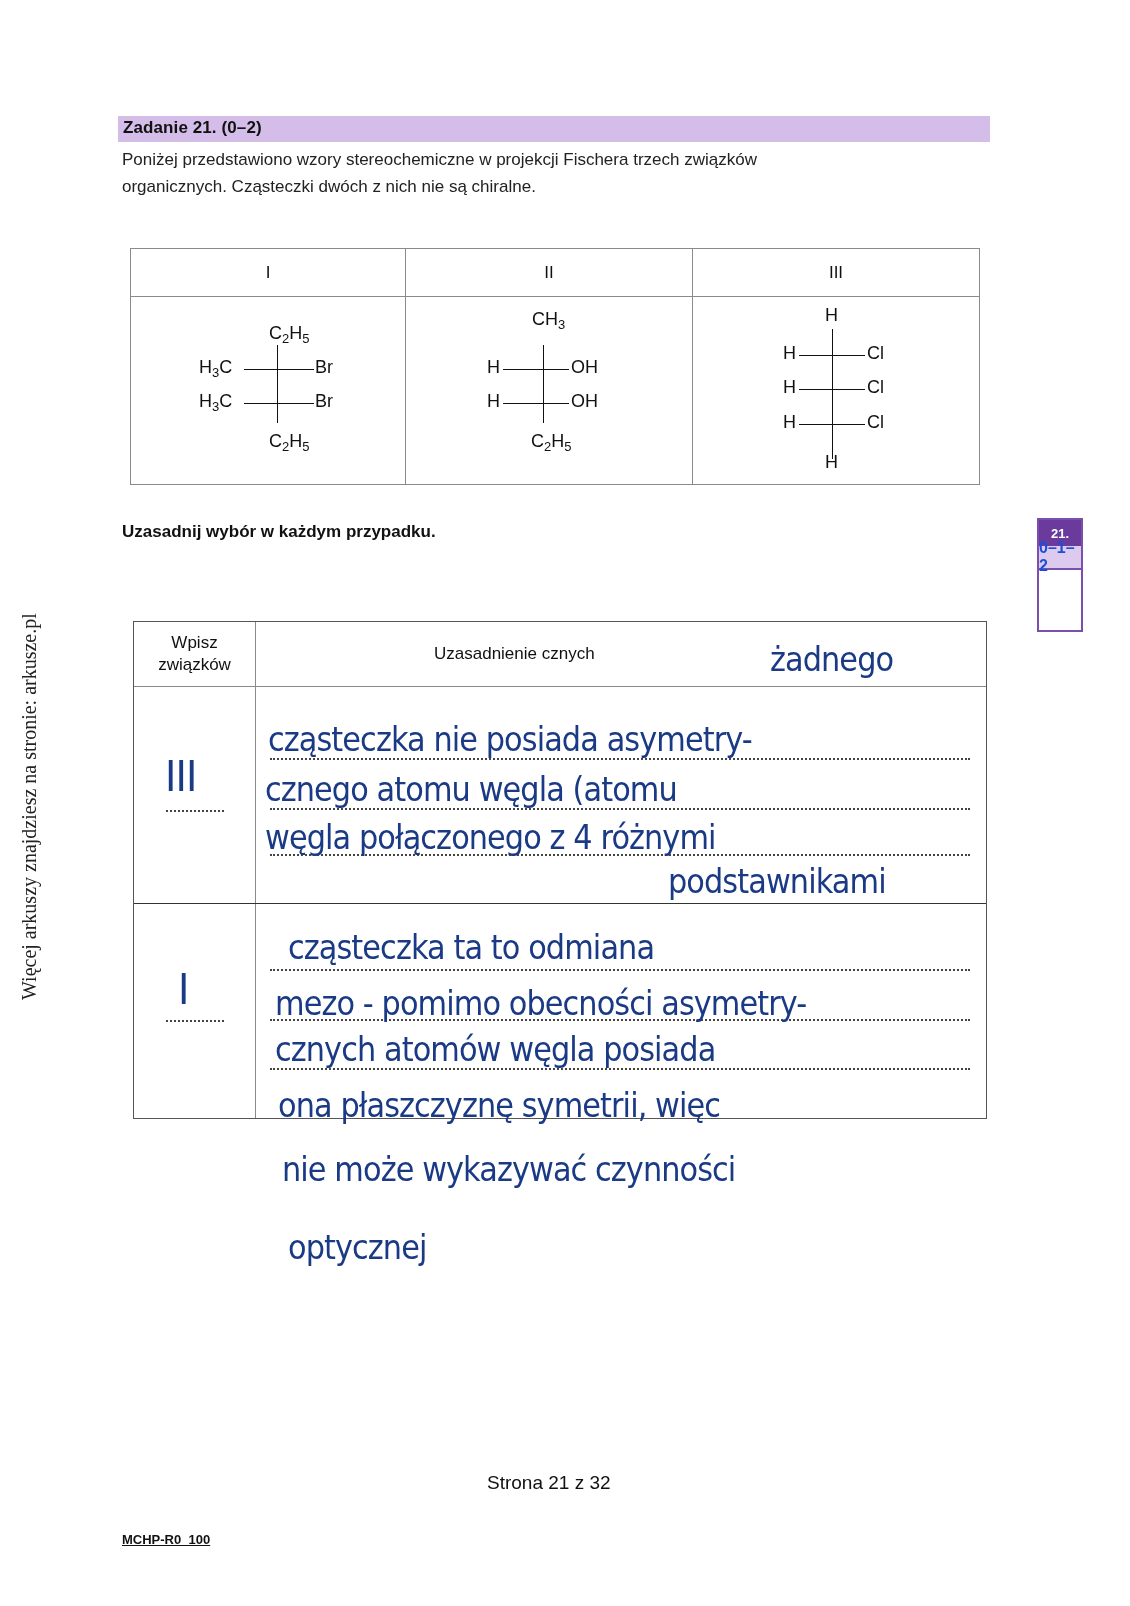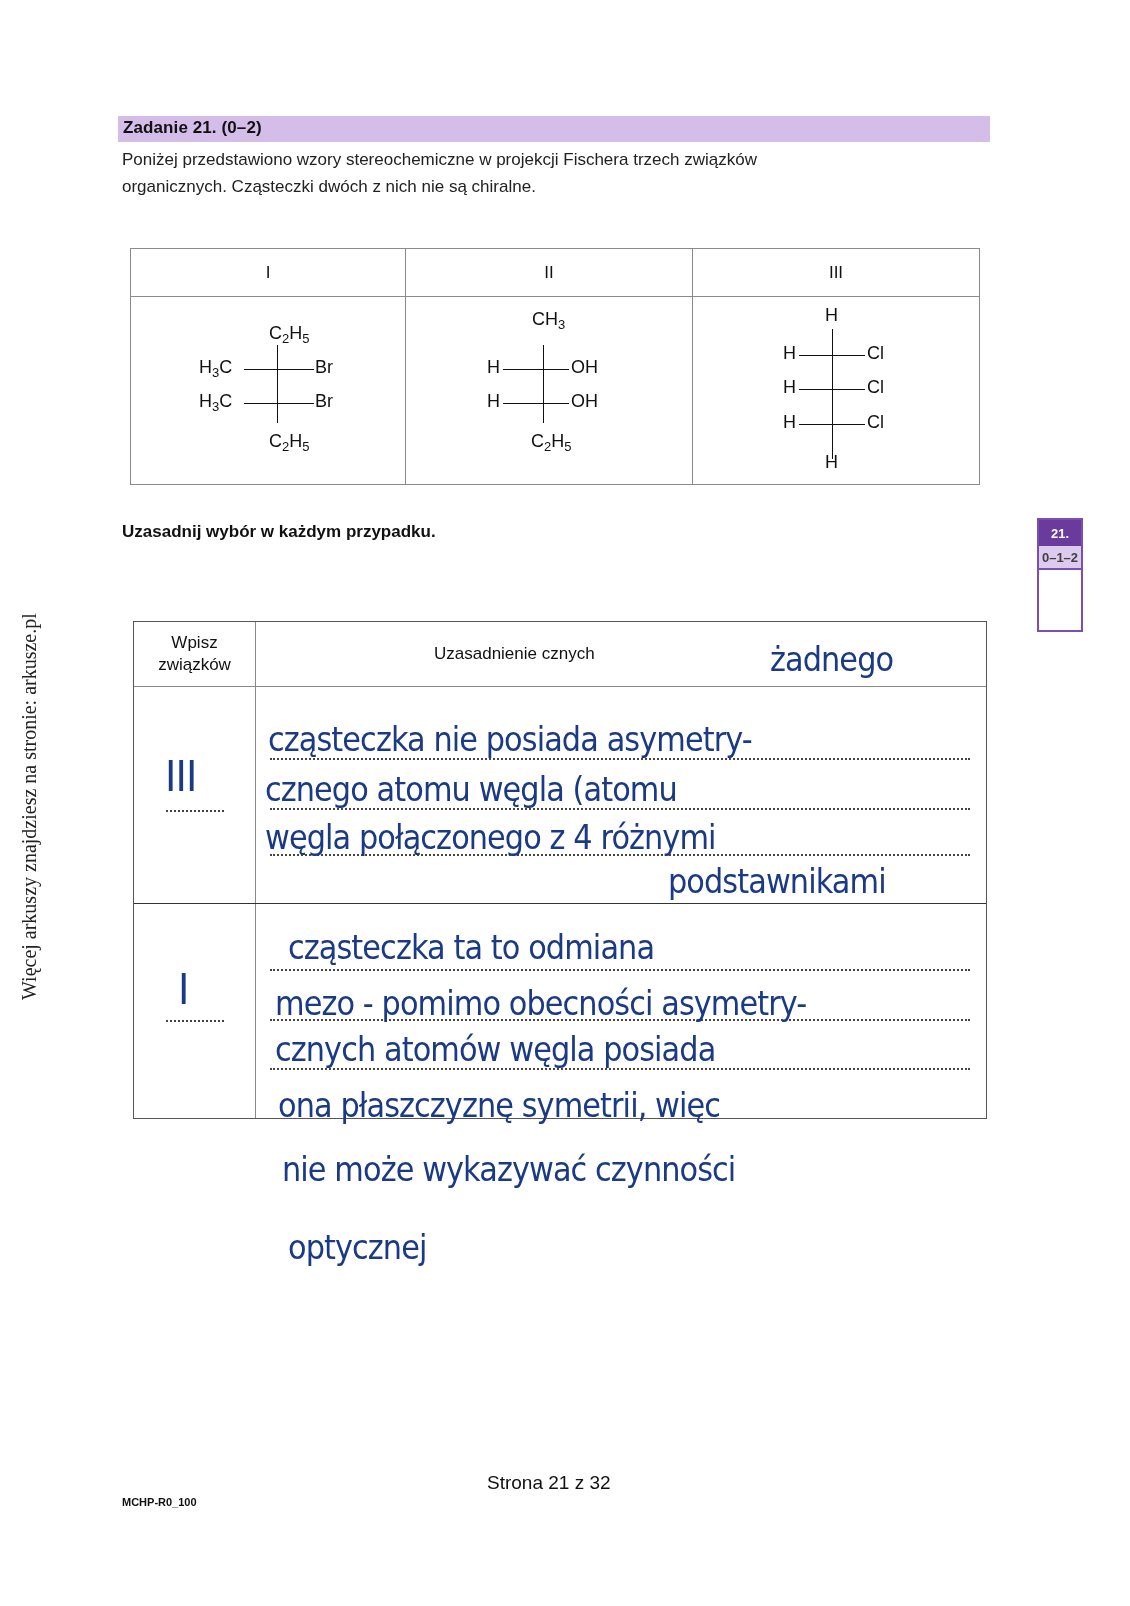--- a/index.html
+++ b/index.html
@@ -21,21 +21,21 @@
   .bond-h { position:absolute; height:0; border-top:1.6px solid #111; }
   .bond-v { position:absolute; width:0; border-left:1.6px solid #111; }
 
   .instr { left:122px; top:518px; font-size:17px; font-weight:bold; line-height:28px; }
   .instr u { text-decoration:underline; }
 
   
   .score { left:1013px; top:518px; width:46px; height:114px; border:2px solid #7a4fae; box-sizing:border-box;margin-left:24px; }
   .score .num { height:26px; background:#6a3a9c; color:#fff; font-size:13px; font-weight:bold;
                 display:flex; align-items:center; justify-content:center; }
-  .score .range { height:22px; background:#dccbee; color:#404040; font-size:13px; font-weight:bold;
+  .score .range { height:22px; background:#dccbee; color:#1d4ed8; font-size:16px; font-weight:bold;
                   display:flex; align-items:center; justify-content:center; border-bottom:2px solid #7a4fae; }
 
   .side-text { left:18px; top:1000px; transform-origin:0 0; transform:rotate(-90deg);
                font-family:"Liberation Serif", serif; font-size:20px; color:#222; white-space:nowrap; }
 
   
   .atable { left:133px; top:621px; width:854px; height:498px; border:1.5px solid #555; box-sizing:border-box; }
   .atable .colline { position:absolute; left:121px; top:0; bottom:0; border-left:1.5px solid #8a8a8a; }
   .atable .hline { position:absolute; left:0; right:0; height:0; }
   .atable .h1 { top:64px; border-top:1.5px solid #8a8a8a; }
@@ -43,21 +43,21 @@
   .hcell-num { position:absolute; left:0; top:0; width:121px; height:64px; display:flex; flex-direction:column;
                align-items:center; justify-content:center; font-size:17px; line-height:22px; }
   .hcell-just { position:absolute; left:300px; top:22px; font-size:17px; }
   .dots { position:absolute; height:0; border-top:2px dotted #444; }
 
   .hand { position:absolute; font-family:"DejaVu Sans", sans-serif; color:#1b3a86;
           font-size:33px; letter-spacing:-1px; white-space:nowrap; font-weight:normal; transform:scaleX(0.92); transform-origin:0 50%; }
   .hand.big { font-size:42px; }
 
   .footer-page { left:487px; top:1472px; font-size:19px; }
-  .footer-code { left:122px; top:1496px; font-size:11px; font-weight:bold; }
+  .footer-code { left:122px; top:1532px; font-size:13px; font-weight:bold;text-decoration:underline; }
 </style>
 </head>
 <body>
 
 <div class="abs task-bar"></div>
 <div class="abs task-title">Zadanie 21. (0–2)</div>
 <div class="abs intro">
   <div>Poniżej przedstawiono wzory stereochemiczne w projekcji Fischera trzech związków</div>
   <div>organicznych. Cząsteczki dwóch z nich nie są chiralne.</div>
 </div>

